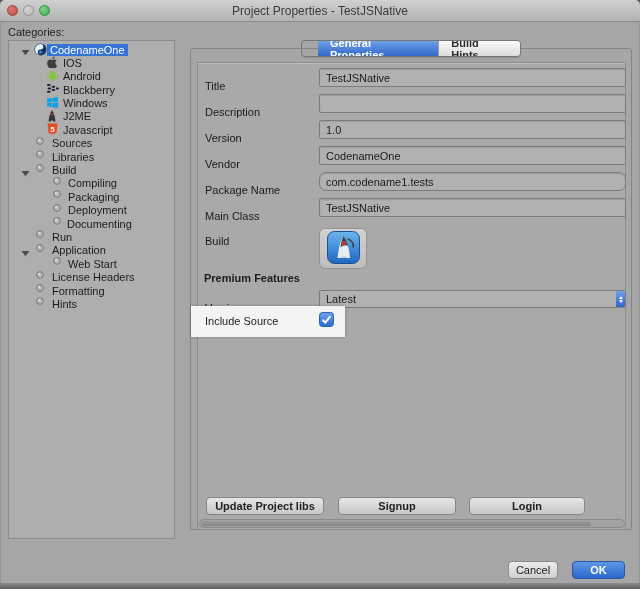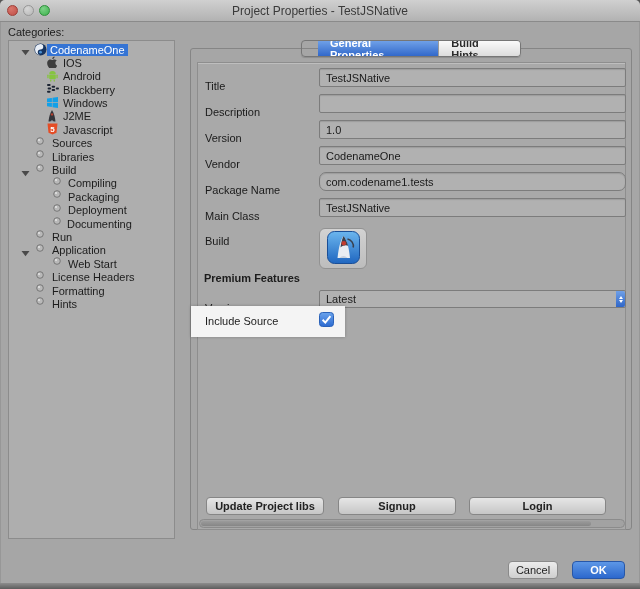--- a/index.html
+++ b/index.html
@@ -361,21 +361,21 @@
           </linearGradient>
         </defs>
         <rect x="0.5" y="0.5" width="14" height="14" rx="3" fill="url(#cbg)" stroke="#2b62b8"></rect>
         <path d="M3.6 7.8 L6.3 10.6 L11.4 4.2" stroke="#fff" stroke-width="2" fill="none"></path>
       </svg>
     </span>
 
     <div id="panel-buttons">
         <button class="panel-button" style="left: 15px; width: 118px;">Update Project libs</button>
         <button class="panel-button" style="left: 147px; width: 118px;">Signup</button>
-        <button class="panel-button" style="left: 278px; width: 137px;">Login</button>
+        <button class="panel-button" style="left: 278px; width: 116px;">Login</button>
       </div>
 
     <div id="scrollbar-h">
       <div class="thumb"></div>
     </div>
   </div>
 
   <button class="dialog-button" id="cancel-button">Cancel</button>
   <button class="dialog-button" id="ok-button">OK</button>
 

